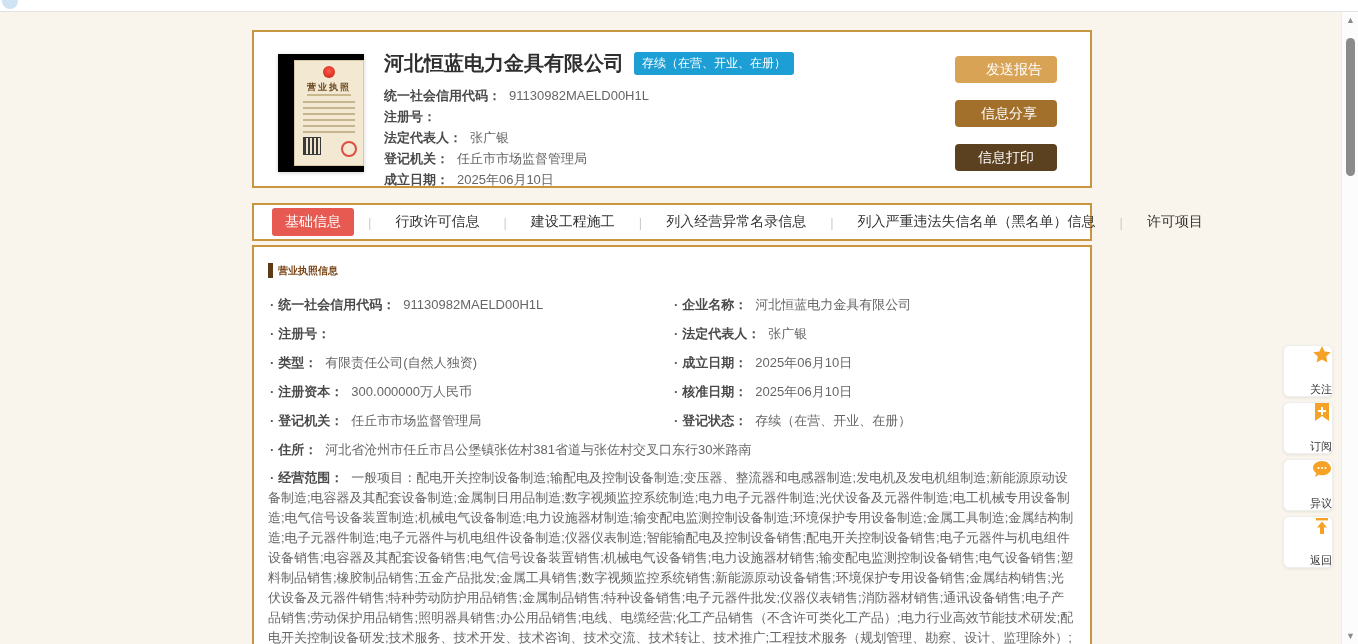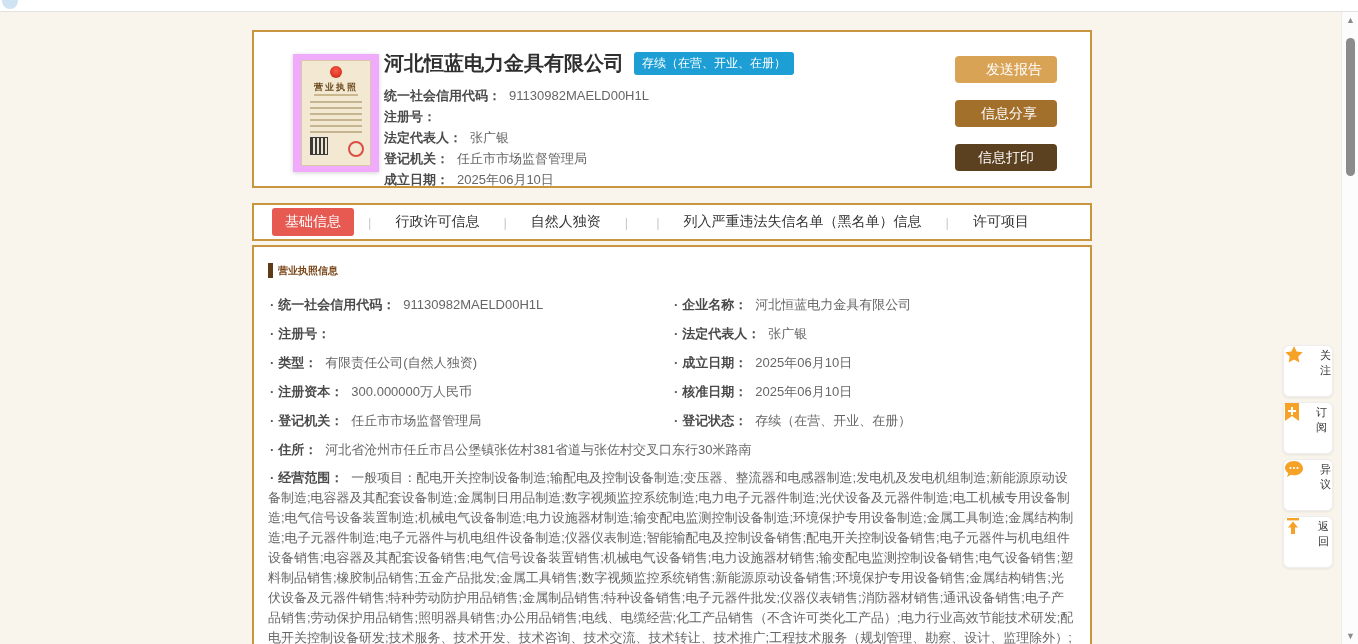--- a/index.html
+++ b/index.html
@@ -20,22 +20,22 @@
   .sb-thumb { position:absolute; top:26px; left:4px; width:9px; height:138px; background:#8b8b8b; border-radius:6px; }
 
   .main-col { position:absolute; left:252px; top:0; width:840px; }
 
   .card { background:#fff; border:2px solid #c8963e; position:absolute; left:0; width:840px; }
   .header-card { top:30px; height:158px; }
   .tab-card { top:203px; height:38px; }
   .content-card { top:245px; height:470px; }
 
   
-  .license-thumb { position:absolute; left:39px; top:22px; width:86px; height:118px; background:#f0abfc;
-    box-shadow:0 1px 4px rgba(0,0,0,.18); display:flex; align-items:center; justify-content:center; }
+  .license-thumb { position:absolute; left:24px; top:22px; width:86px; height:118px; background:#000000;
+    box-shadow:0 1px 4px rgba(0,0,0,.18); display:flex; align-items:center; justify-content:flex-end; }
   .lic-inner { width:70px; height:106px; background:#f3e9d2; border:1px solid #d8c9a4; position:relative; }
   .lic-emblem { position:absolute; top:5px; left:50%; margin-left:-6px; width:12px; height:12px; background:radial-gradient(circle at 50% 40%, #ff5a4a, #c21f10); border-radius:50%; }
   .lic-title { position:absolute; top:20px; width:100%; text-align:center; font-size:9px; letter-spacing:2px; color:#6b4a1f; font-weight:bold; }
   .lic-subline { position:absolute; top:33px; left:12px; right:12px; height:2px; background:#c9b88e; }
   .lic-lines { position:absolute; top:40px; left:8px; right:8px; height:34px;
     background:repeating-linear-gradient(#b9a87f 0 2px, transparent 2px 6px); opacity:.8; }
   .lic-qr { position:absolute; bottom:10px; left:8px; width:18px; height:18px; background:
     linear-gradient(90deg,#3a3a3a 50%, #efe5cc 50%) 0 0/4px 4px; border:1px solid #3a3a3a; }
   .lic-seal { position:absolute; bottom:8px; right:6px; width:16px; height:16px; border:2px solid #d6332a; border-radius:50%; opacity:.85; }
 
@@ -73,21 +73,21 @@
   .bullet { color:#555; margin:0 4px 0 2px; font-weight:bold; }
   .d-label { font-weight:bold; color:#4a4a4a; white-space:nowrap; margin-right:8px; }
   .d-value { color:#666; }
   .scope-row { font-size:13px; padding:4px 0; line-height:20px; color:#666; }
   .scope-row .d-label { display:inline; }
   .scope-row .bullet { display:inline; }
 
   
   .side-toolbar { position:absolute; right:25px; top:345px; width:50px; }
   .side-item { background:#fff; border:1px solid #eee; border-radius:6px; box-shadow:0 1px 3px rgba(0,0,0,.08);
-    width:50px; height:52px; margin-bottom:5px; display:flex; flex-direction:row; align-items:flex-start;
+    width:50px; height:52px; margin-bottom:5px; display:flex; flex-direction:column; align-items:flex-end;
     justify-content:center; cursor:pointer;gap:16px; }
   .side-icon { width:20px; height:18px; display:flex; align-items:center; justify-content:center; }
   .side-label { font-size:11px; color:#333; margin-top:2px; }
 </style>
 </head>
 <body>
 
 <div class="topbar">
   <div class="topbar-frag"></div>
 </div>
@@ -146,22 +146,23 @@
       <button class="hbtn hbtn-print">信息打印</button>
     </div>
   </div>
 
   <div class="card tab-card">
     <div class="tab-row">
       <span class="tab active">基础信息</span>
       <span class="tab-sep">|</span>
       <span class="tab">行政许可信息</span>
       <span class="tab-sep">|</span>
-      <span class="tab">自然人独资</span>
-      <span class="tab-sep">|</span>
+      <span class="tab">建设工程施工</span>
+      <span class="tab-sep">|</span>
+      <span class="tab">列入经营异常名录信息</span>
       <span class="tab-sep">|</span>
       <span class="tab">列入严重违法失信名单（黑名单）信息</span>
       <span class="tab-sep">|</span>
       <span class="tab">许可项目</span>
     </div>
   </div>
 
   <div class="card content-card">
     <div class="content-pad">
       <div class="section-title">

